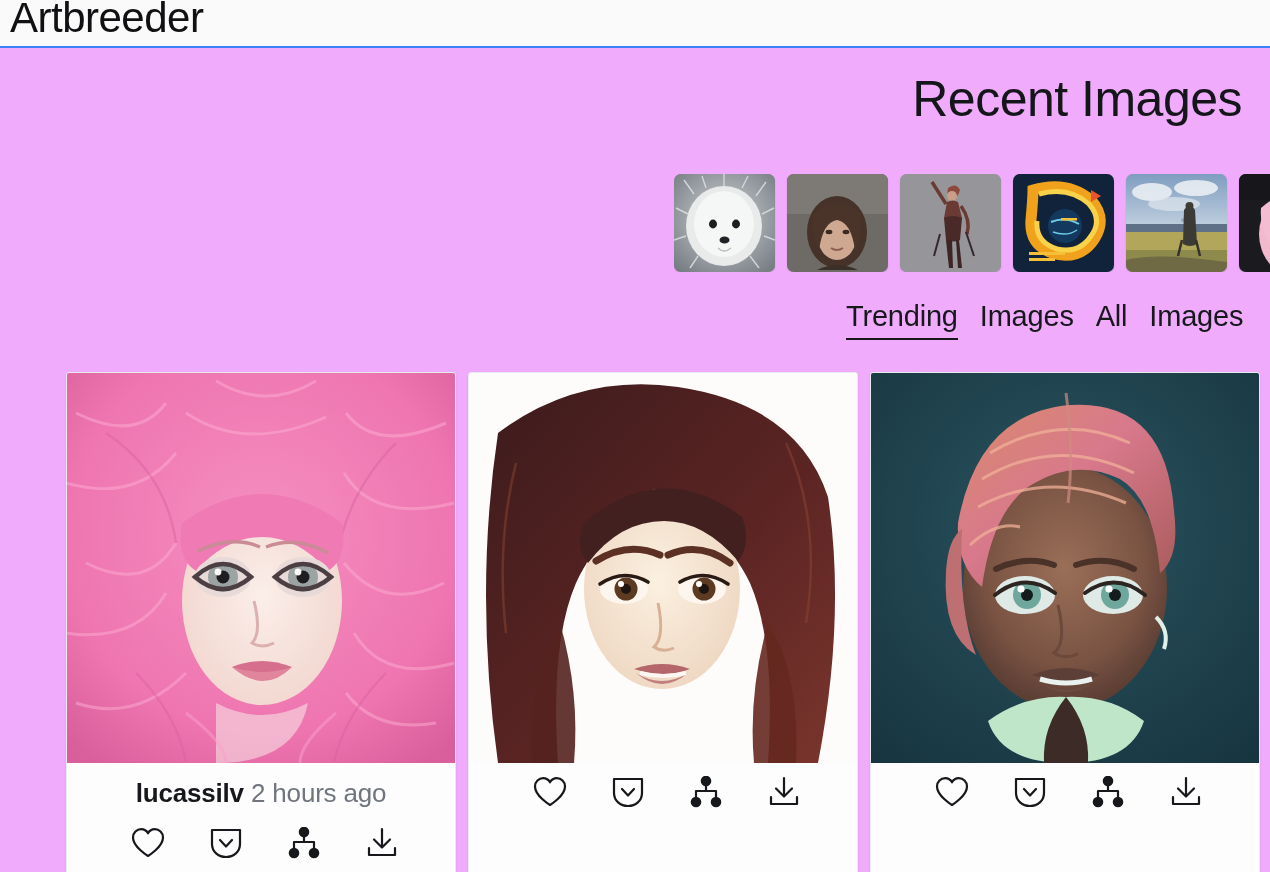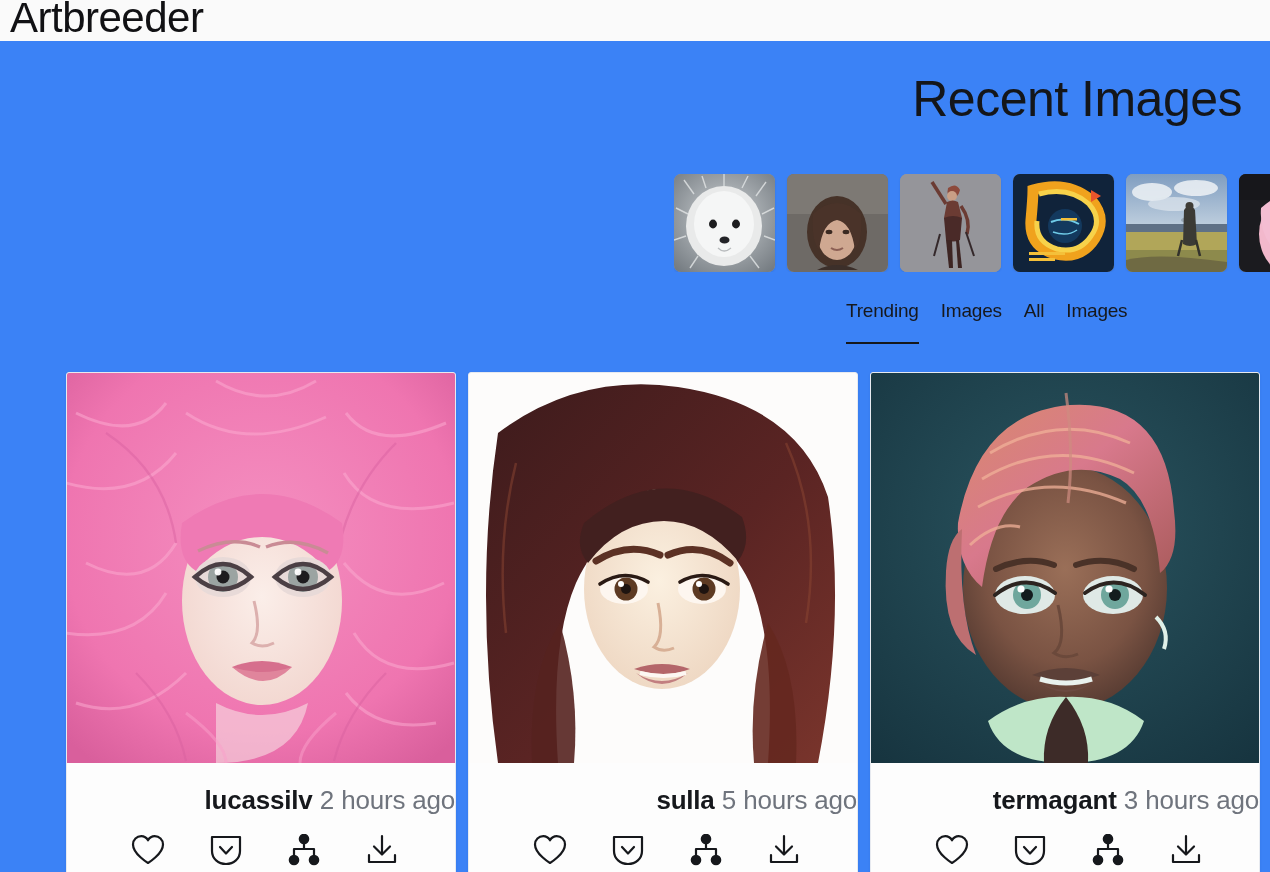--- a/index.html
+++ b/index.html
@@ -16,42 +16,42 @@
     position: relative;
   }
 
   
   .app-header {
     position: absolute;
     top: 0; left: 0;
     width: 1270px;
     height: 48px;
     background: #fafafa;
-    border-bottom: 7px solid #3b82f6;
+    border-bottom: 2px solid #3b82f6;
   }
 
   .brand {
     position: absolute;
     left: 10px;
     top: -6px;
     font-size: 42px;
     font-weight: 300;
     letter-spacing: -0.5px;
     color: #111114;
     line-height: 48px;
     white-space: nowrap;
   }
 
   
   .page {
     position: absolute;
     top: 48px; left: 0;
     width: 1270px;
     height: 824px;
-    background: #3b82f6;
+    background: #f0abfc;
   }
 
   .section-title {
     position: absolute;
     right: 28px;
     top: 22px;
     font-size: 50px;
     font-weight: 400;
     color: #14161a;
     letter-spacing: -0.5px;
@@ -88,25 +88,25 @@
     position: absolute;
     top: 252px;
     left: 846px;
     display: flex;
     align-items: baseline;
     gap: 22px;
     white-space: nowrap;
   }
 
   .tab {
-    font-size: 19px;
+    font-size: 29px;
     font-weight: 400;
     color: #16181c;
     letter-spacing: -0.2px;
-    padding-bottom: 20px;
+    padding-bottom: 5px;
     cursor: pointer;
   }
 
   .tab.active {
     border-bottom: 2px solid #16181c;
   }
 
   
   .card-grid {
     position: absolute;
@@ -130,22 +130,22 @@
     width: 100%;
     height: 390px;
     display: block;
     background: #ddd;
     overflow: hidden;
   }
 
   .card-image svg { display: block; width: 100%; height: 100%; }
 
   .card-meta {
-    padding: 23px 0 6px 0;
-    text-align: right;
+    padding: 16px 0 6px 0;
+    text-align: center;
     font-size: 26px;
     line-height: 1.1;
     white-space: nowrap;
   }
 
   .meta-author {
     font-weight: 700;
     color: #16181c;
     letter-spacing: -0.2px;
   }
@@ -443,24 +443,20 @@
           <path d="M168 300 q26 16 52 0 q-26 22 -52 0Z" fill="#c27f80"></path>
           <path d="M172 300 q24 6 46 0" stroke="#fdf7f3" stroke-width="4" fill="none"></path>
           <path d="M92 250 q20 70 14 140 H64 q-4 -90 28 -140Z" fill="#55221f" opacity="0.9"></path>
           <path d="M300 250 q-20 70 -14 140 h42 q4 -90 -28 -140Z" fill="#65281f" opacity="0.9"></path>
           <g stroke="#8c4632" stroke-width="2.5" fill="none" opacity="0.5">
             <path d="M318 70 q36 80 20 180"></path>
               <path d="M48 90 q-20 80 -10 170"></path>
           </g>
         </svg>
       </div>
-      <div class="card-meta">
-        <span class="meta-author">sulla</span>
-        <span class="meta-time">5 hours ago</span>
-      </div>
       <div class="card-actions">
         <div class="action-btn">
           <svg width="34" height="32" viewBox="0 0 34 32" fill="none" stroke="#16181c" stroke-width="2.2">
             <path d="M17 29 C17 29 2 20 2 10.5 C2 5.8 5.8 2.2 10.2 2.2 C13.2 2.2 15.7 4 17 6.3 C18.3 4 20.8 2.2 23.8 2.2 C28.2 2.2 32 5.8 32 10.5 C32 20 17 29 17 29Z" stroke-linejoin="round"></path>
           </svg>
         </div>
         <div class="action-btn">
           <svg width="34" height="32" viewBox="0 0 34 32" fill="none" stroke="#16181c" stroke-width="2.2">
             <path d="M3 3 H31 V17 C31 24.7 24.7 30 17 30 C9.3 30 3 24.7 3 17 Z" stroke-linejoin="round"></path>
             <path d="M11 13 L17 19.5 L23 13" stroke-linecap="round" stroke-linejoin="round"></path>
@@ -528,24 +524,20 @@
           <path d="M206 192 q30 -10 58 4" stroke="#4a3228" stroke-width="6" fill="none" stroke-linecap="round"></path>
           <path d="M188 232 q9 38 -4 48 q11 7 24 1" stroke="#6b493b" stroke-width="3" fill="none"></path>
           <path d="M162 302 q34 -14 68 0 q-32 12 -68 0Z" fill="#5c4038"></path>
           <path d="M164 306 q32 22 64 0 q-32 26 -64 0Z" fill="#6c4b42"></path>
           <path d="M170 306 q26 8 52 0" stroke="#e9f2ee" stroke-width="5" fill="none"></path>
           <path d="M118 348 q36 -26 78 -24 q44 -2 78 24 q-14 42 -78 42 q-64 0 -78 -42Z" fill="#bfe6c8"></path>
           <path d="M196 324 q-24 30 -22 66 h44 q2 -36 -22 -66Z" fill="#3d2b28"></path>
           <path d="M286 244 q14 14 8 32" stroke="#dff0e8" stroke-width="4" fill="none"></path>
         </svg>
       </div>
-      <div class="card-meta">
-        <span class="meta-author">termagant</span>
-        <span class="meta-time">3 hours ago</span>
-      </div>
       <div class="card-actions">
         <div class="action-btn">
           <svg width="34" height="32" viewBox="0 0 34 32" fill="none" stroke="#16181c" stroke-width="2.2">
             <path d="M17 29 C17 29 2 20 2 10.5 C2 5.8 5.8 2.2 10.2 2.2 C13.2 2.2 15.7 4 17 6.3 C18.3 4 20.8 2.2 23.8 2.2 C28.2 2.2 32 5.8 32 10.5 C32 20 17 29 17 29Z" stroke-linejoin="round"></path>
           </svg>
         </div>
         <div class="action-btn">
           <svg width="34" height="32" viewBox="0 0 34 32" fill="none" stroke="#16181c" stroke-width="2.2">
             <path d="M3 3 H31 V17 C31 24.7 24.7 30 17 30 C9.3 30 3 24.7 3 17 Z" stroke-linejoin="round"></path>
             <path d="M11 13 L17 19.5 L23 13" stroke-linecap="round" stroke-linejoin="round"></path>

